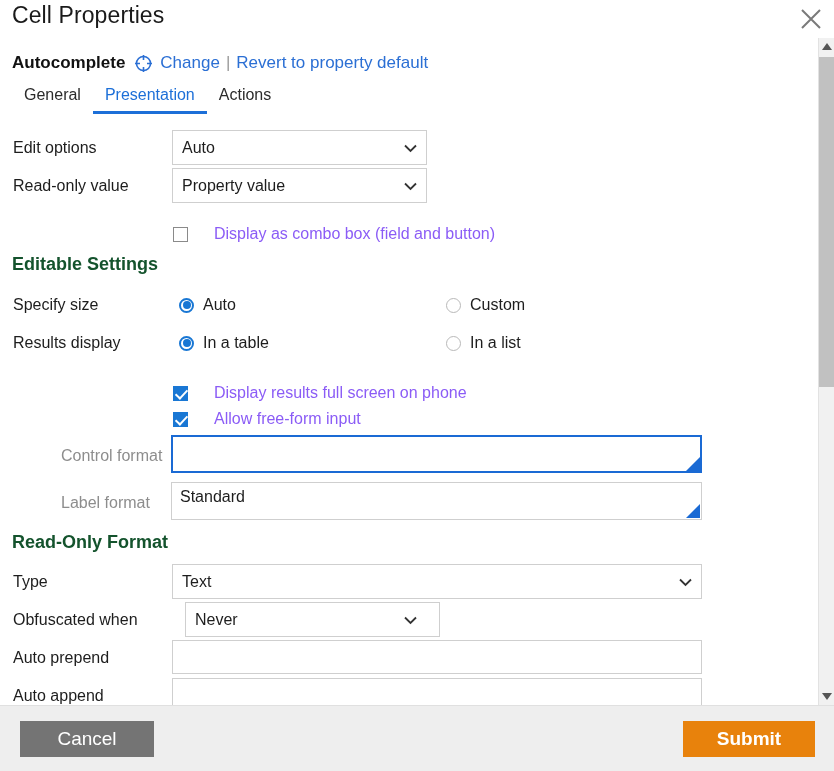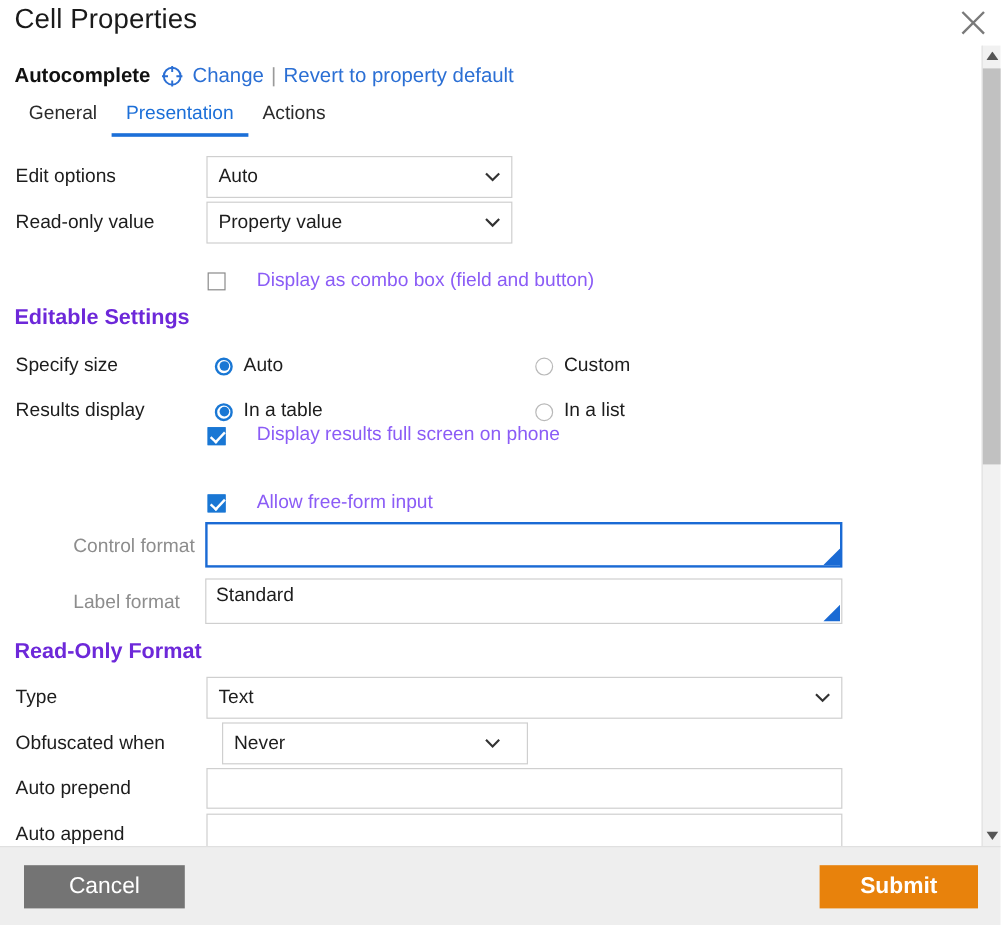--- a/index.html
+++ b/index.html
@@ -119,21 +119,21 @@
     color: #1d1d1d;
     white-space: nowrap;
   }
   .flabel.muted { color: #8d8d8d; margin-left: 48px; }
 
   .section-head {
     position: absolute;
     left: 12px;
     font-size: 18px;
     font-weight: bold;
-    color: #6d28d9;
+    color: #14532d;
     white-space: nowrap;
   }
 
   
   select.ui-select {
     position: absolute;
     -webkit-appearance: none;
     appearance: none;
     background: #ffffff;
     border: 1px solid #cfcfcf;
@@ -401,21 +401,21 @@
     <div class="flabel" style="top:212px;">Results display</div>
     <div class="rdrow" style="left:179px; top:212px;">
       <span class="rdo checked"></span>
       <span class="rdlabel">In a table</span>
     </div>
     <div class="rdrow" style="left:446px; top:212px;">
       <span class="rdo"></span>
       <span class="rdlabel">In a list</span>
     </div>
 
-    <div class="cbrow" style="left:173px; top:232px;">
+    <div class="cbrow" style="left:173px; top:262px;">
       <span class="cbox checked"></span>
       <span class="cblabel">Display results full screen on phone</span>
     </div>
 
     <div class="cbrow" style="left:173px; top:288px;">
       <span class="cbox checked"></span>
       <span class="cblabel">Allow free-form input</span>
     </div>
 
     <div class="flabel muted" style="top:325px;">Control format</div>

